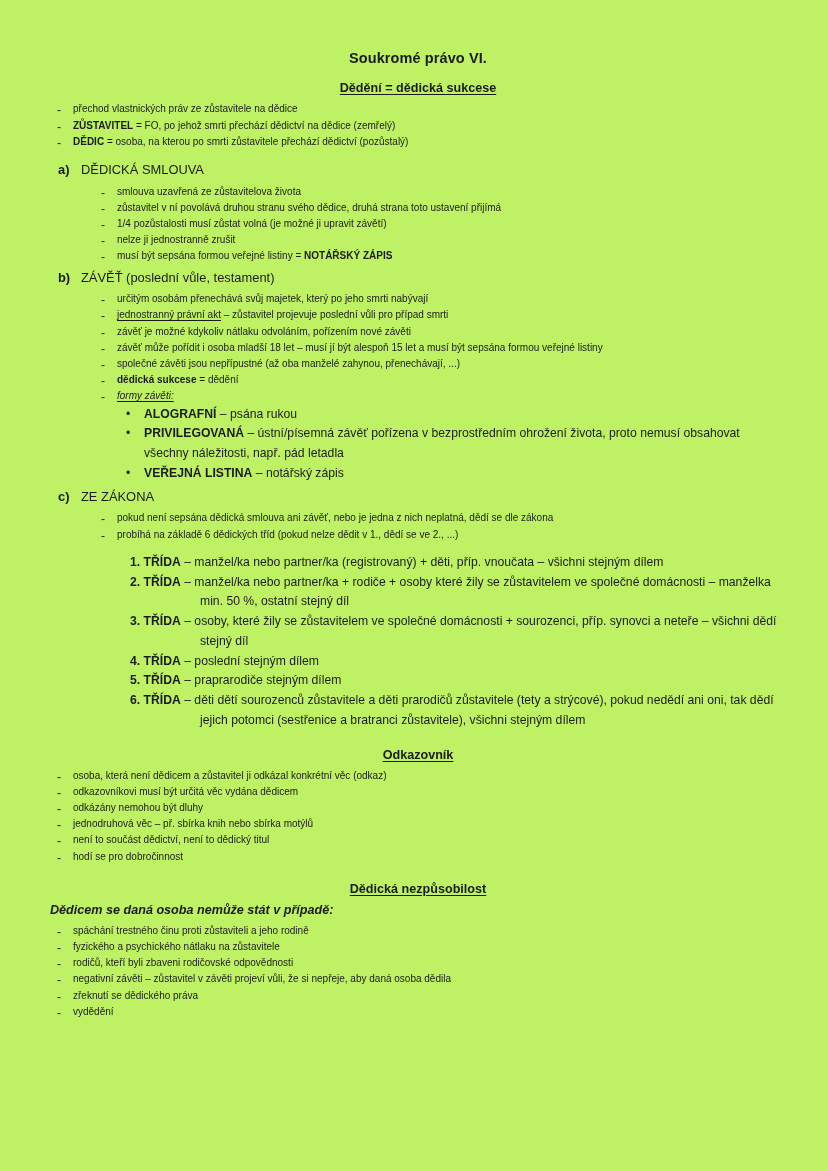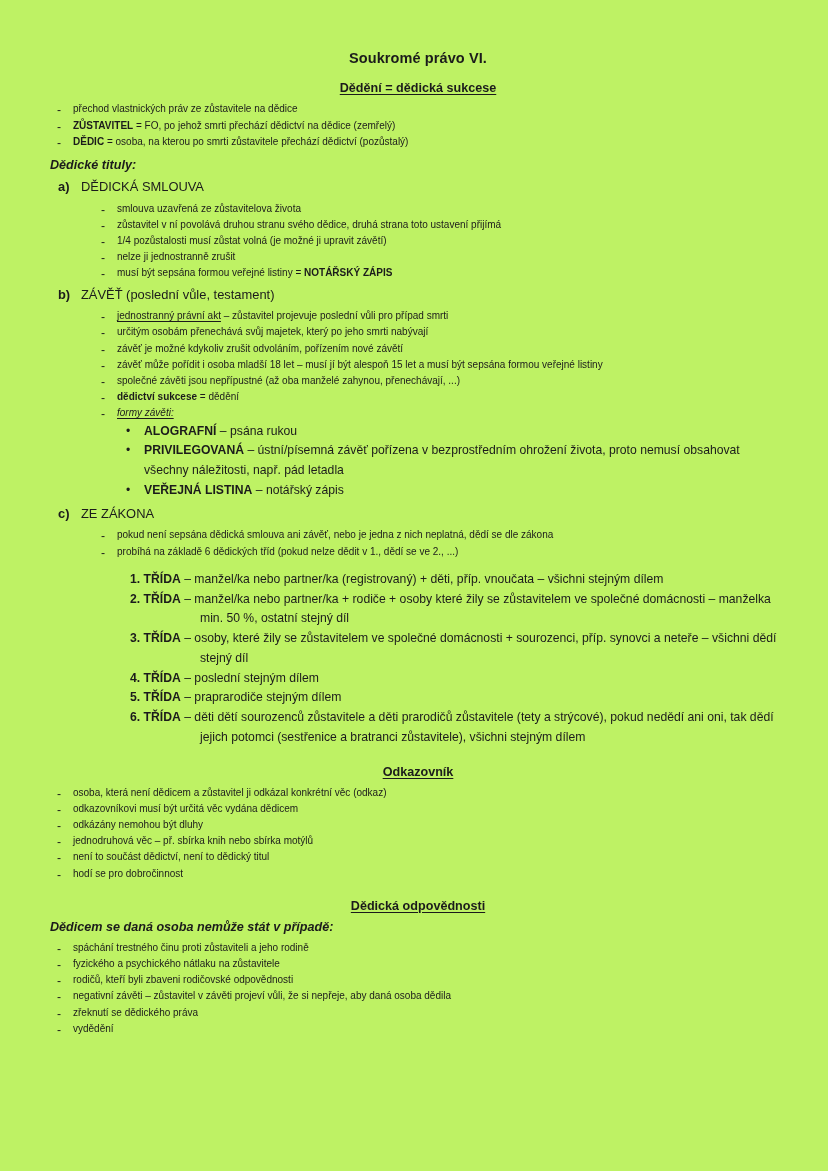--- a/index.html
+++ b/index.html
@@ -166,21 +166,20 @@
     <div class="head-underline">Dědění = dědická sukcese</div>
     <div class="sp-tiny"></div>
     <ul class="dash">
       <li><span>přechod vlastnických práv ze zůstavitele na dědice</span></li>
       <li><b>ZŮSTAVITEL</b><span> = FO, po jehož smrti přechází dědictví na dědice (zemřelý)</span></li>
       <li><b>DĚDIC</b><span> = osoba, na kterou po smrti zůstavitele přechází dědictví (pozůstalý)</span></li>
     </ul>
 
     <div class="sp-small"></div>
 
-    <div class="head-italic">Dědické tituly:</div>
     <div class="sp-tiny"></div>
 
     <ol class="alpha">
 
       <li>
         <span class="marker">a)</span>
         <span class="item-title">DĚDICKÁ SMLOUVA</span>
       </li>
     </ol>
     <div class="sp-tiny"></div>
@@ -195,26 +194,26 @@
     <div class="sp-tiny"></div>
 
     <ol class="alpha">
       <li>
         <span class="marker">b)</span>
         <span class="item-title">ZÁVĚŤ (poslední vůle, testament)</span>
       </li>
     </ol>
     <div class="sp-tiny"></div>
     <ul class="dash2">
+      <li><span>určitým osobám přenechává svůj majetek, který po jeho smrti nabývají</span></li>
       <li><span class="u">jednostranný právní akt</span><span> – zůstavitel projevuje poslední vůli pro případ smrti</span></li>
-      <li><span>určitým osobám přenechává svůj majetek, který po jeho smrti nabývají</span></li>
-      <li><span>závěť je možné kdykoliv zrušit odvoláním, pořízením nové závětí</span></li>
+      <li><span>závěť je možné kdykoliv nátlaku odvoláním, pořízením nové závěti</span></li>
       <li><span>závěť může pořídit i osoba mladší 18 let – musí jí být alespoň 15 let a musí být sepsána formou veřejné listiny</span></li>
       <li><span>společné závěti jsou nepřípustné (až oba manželé zahynou, přenechávají, ...)</span></li>
-      <li><b>dědictví sukcese</b><span> = dědění</span></li>
+      <li><b>dědická sukcese</b><span> = dědění</span></li>
       <li><span class="ui">formy závěti:</span></li>
     </ul>
 
     <ul class="dots">
       <li><b>ALOGRAFNÍ</b><span> – psána rukou</span></li>
       <li><b>PRIVILEGOVANÁ</b><span> – ústní/písemná závěť pořízena v bezprostředním ohrožení života, proto nemusí obsahovat všechny náležitosti, např. pád letadla</span></li>
       <li><b>VEŘEJNÁ LISTINA</b><span> – notářský zápis</span></li>
     </ul>
 
     <div class="sp-tiny"></div>
@@ -250,21 +249,21 @@
       <li><span>osoba, která není dědicem a zůstavitel ji odkázal konkrétní věc (odkaz)</span></li>
       <li><span>odkazovníkovi musí být určitá věc vydána dědicem</span></li>
       <li><span>odkázány nemohou být dluhy</span></li>
       <li><span>jednodruhová věc – př. sbírka knih nebo sbírka motýlů</span></li>
       <li><span>není to součást dědictví, není to dědický titul</span></li>
       <li><span>hodí se pro dobročinnost</span></li>
     </ul>
 
     <div class="sp-block"></div>
 
-    <div class="head-underline">Dědická odpovědnosti</div>
+    <div class="head-underline">Dědická nezpůsobilost</div>
     <div class="sp-tiny"></div>
     <div class="head-italic">Dědicem se daná osoba nemůže stát v případě:</div>
     <div class="sp-tiny"></div>
     <ul class="dash">
       <li><span>spáchání trestného činu proti zůstaviteli a jeho rodině</span></li>
       <li><span>fyzického a psychického nátlaku na zůstavitele</span></li>
       <li><span>rodičů, kteří byli zbaveni rodičovské odpovědnosti</span></li>
       <li><span>negativní závěti – zůstavitel v závěti projeví vůli, že si nepřeje, aby daná osoba dědila</span></li>
       <li><span>zřeknutí se dědického práva</span></li>
       <li><span>vydědění</span></li>

